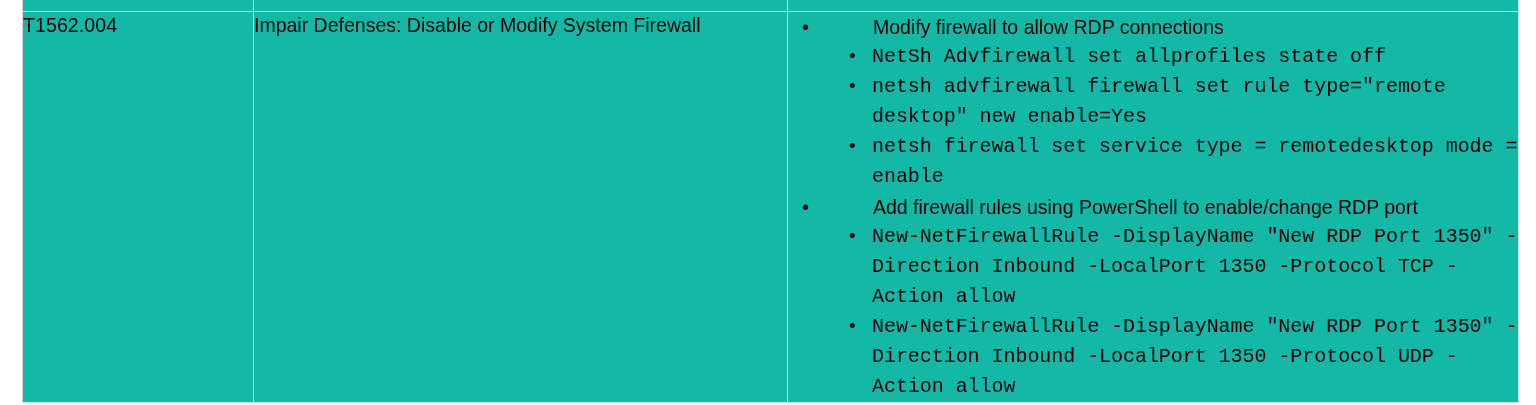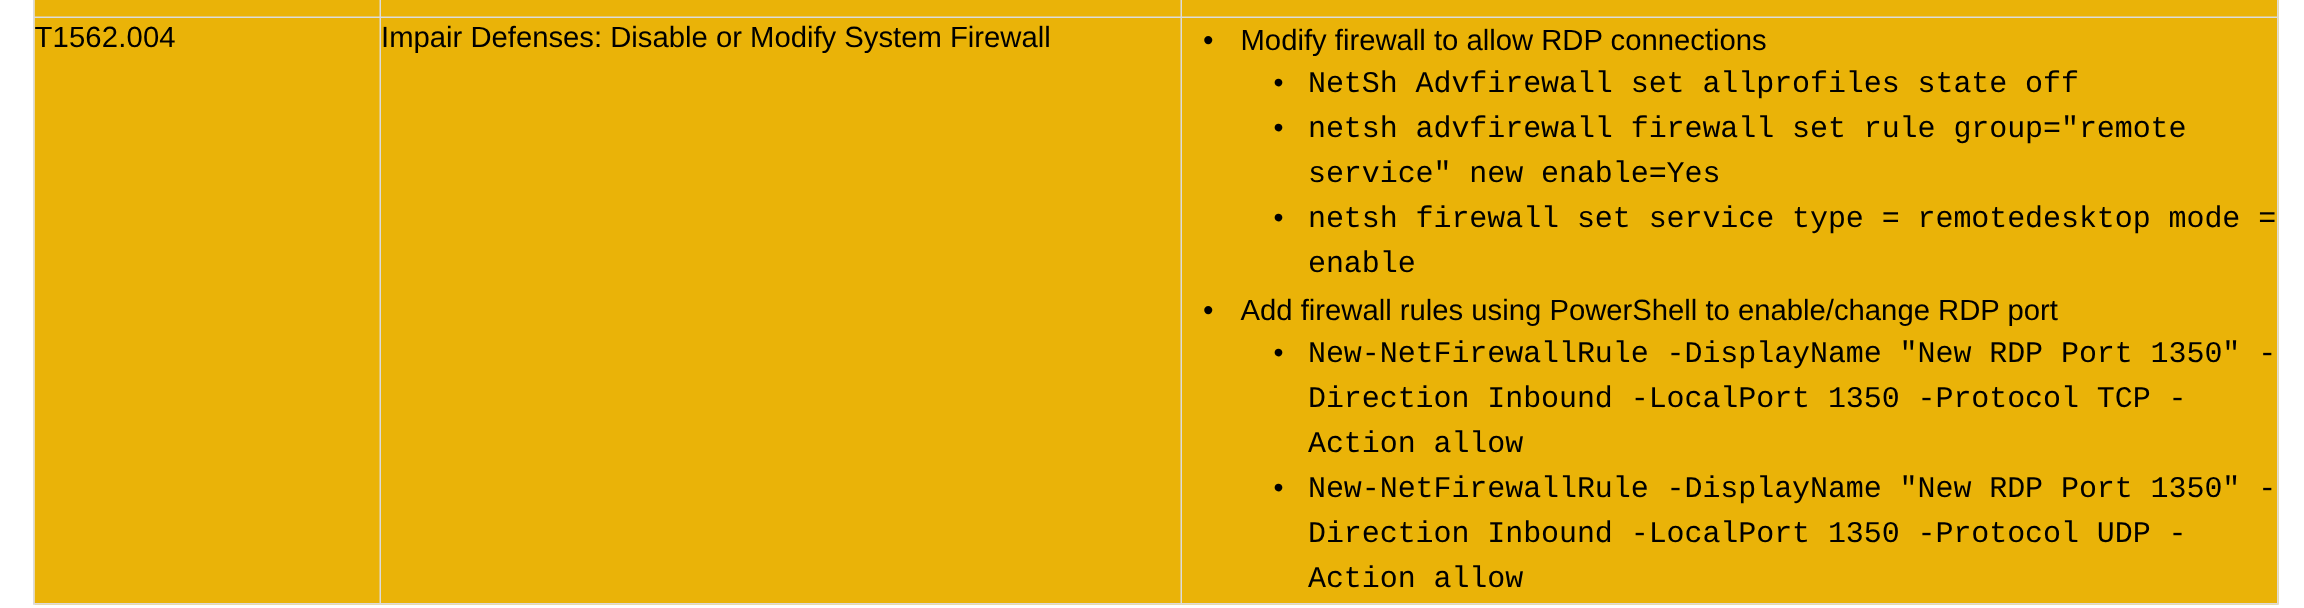--- a/index.html
+++ b/index.html
@@ -33,21 +33,21 @@
   }
 
   .att-table col.c-id   { width: 231px; }
   .att-table col.c-name { width: 534px; }
   .att-table col.c-cmd  { width: 731px; }
 
   .att-table td {
     border: 1px solid #dcdcdc;
     vertical-align: top;
     padding: 0;
-    background: #eab308;
+    background: #14b8a6;
   }
 
   
   tr.row-clipped td {
     height: 11px;
     border-top: none;
     padding: 0;
   }
 
   tr.row-main td {
@@ -80,20 +80,21 @@
   ul.lvl1 > li.top-item {
     position: relative;
     padding-left: 39px;
     font-size: 19.5px;
     line-height: 30px;
     margin: 0;
   }
   ul.lvl1 > li.top-item > .top-text {
     display: block;
     white-space: nowrap;
+    margin-left: 46px;
   }
   ul.lvl1 > li.top-item > .top-text::before {
     content: "\2022";
     position: absolute;
     left: 14px;
     font-size: 20px;
     line-height: 30px;
   }
 
   ul.lvl2 {
@@ -155,21 +156,21 @@
         <td class="cell-cmd">
           <ul class="lvl1">
 
             <li class="top-item">
               <span class="top-text">Modify firewall to allow RDP connections</span>
               <ul class="lvl2">
                 <li class="sub-item">
                   <code class="mono">NetSh Advfirewall set allprofiles state off</code>
                 </li>
                 <li class="sub-item">
-                  <code class="mono">netsh advfirewall firewall set rule group="remote service" new enable=Yes</code>
+                  <code class="mono">netsh advfirewall firewall set rule type="remote desktop" new enable=Yes</code>
                 </li>
                 <li class="sub-item">
                   <code class="mono">netsh firewall set service type = remotedesktop mode = enable</code>
                 </li>
               </ul>
             </li>
 
             <li class="top-item">
               <span class="top-text">Add firewall rules using PowerShell to enable/change RDP port</span>
               <ul class="lvl2">

